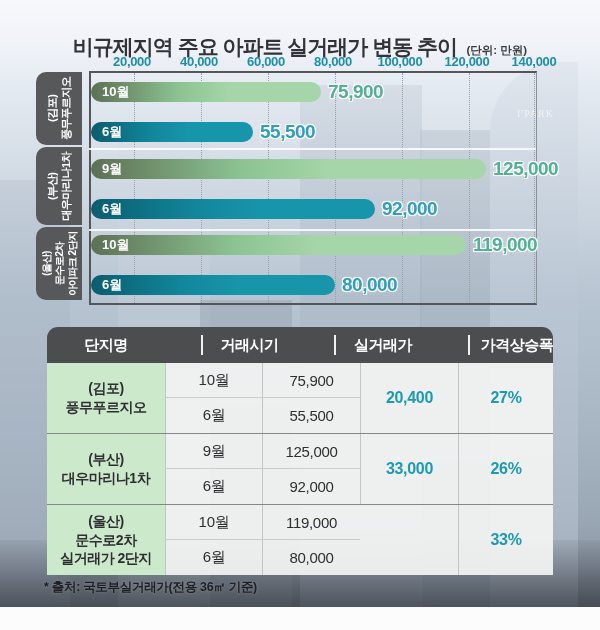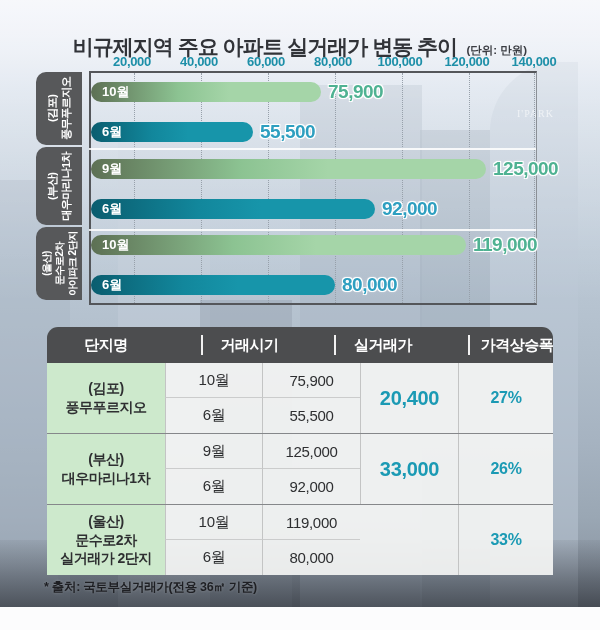--- a/index.html
+++ b/index.html
@@ -57,21 +57,21 @@
   .cell-name{grid-row:1/3;grid-column:1;background:rgba(203,232,202,.97);display:flex;
     flex-direction:column;align-items:center;justify-content:center;font-weight:bold;
     font-size:14px;color:#2e2f31;line-height:1.35;text-align:center;letter-spacing:-0.5px;}
   .cell{display:flex;align-items:center;justify-content:center;font-size:15px;color:#2e2f31;
     border-left:1px solid #c3c4c4;letter-spacing:-0.3px;}
   .cell-month{grid-column:2;}
   .cell-price{grid-column:3;}
   .sub1{grid-row:1;}
   .sub2{grid-row:2;}
   .sub1.cell-month,.sub1.cell-price{border-bottom:1px solid #cbcccc;}
-  .cell-inc{grid-column:4;grid-row:1/3;color:#1b9ab4;font-weight:bold;font-size:20px;}
+  .cell-inc{grid-column:4;grid-row:1/3;color:#1b9ab4;font-weight:bold;font-size:16px;}
   .cell-rate{grid-column:5;grid-row:1/3;color:#1b9ab4;font-weight:bold;font-size:16px;}
   
   .footnote{position:absolute;left:44px;top:579px;font-size:12.5px;font-weight:bold;color:#1e1f23;
     letter-spacing:-0.3px;text-shadow:0 0 3px rgba(255,255,255,.25);}
   .bottom-strip{position:absolute;left:0;top:607px;width:600px;height:23px;background:#fcfcfd;}
   .logo{position:absolute;right:26px;top:604px;display:flex;align-items:flex-end;}
   .logo-text{font-size:15px;font-weight:bold;letter-spacing:-1.5px;line-height:1;padding-bottom:4px;color:#9c9ea0;}
   .logo-e{font-size:27px;font-weight:bold;line-height:.75;color:#aaacae;margin-left:1px;}
   .logo-dot{font-size:15px;font-weight:bold;padding-bottom:4px;color:#9c9ea0;}
 </style>

